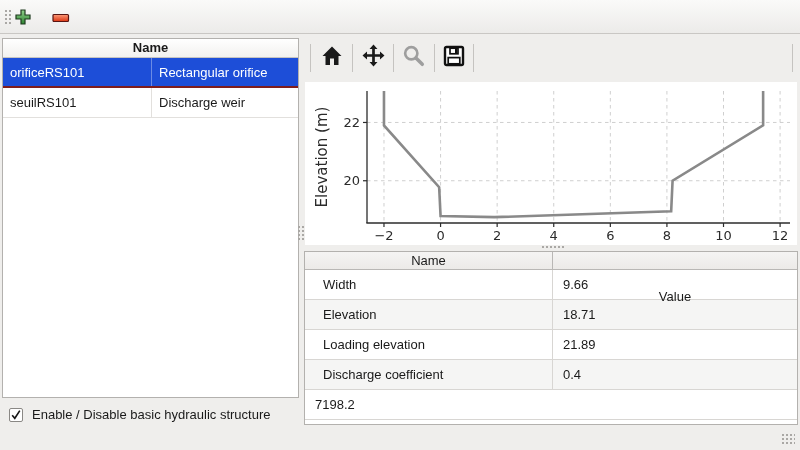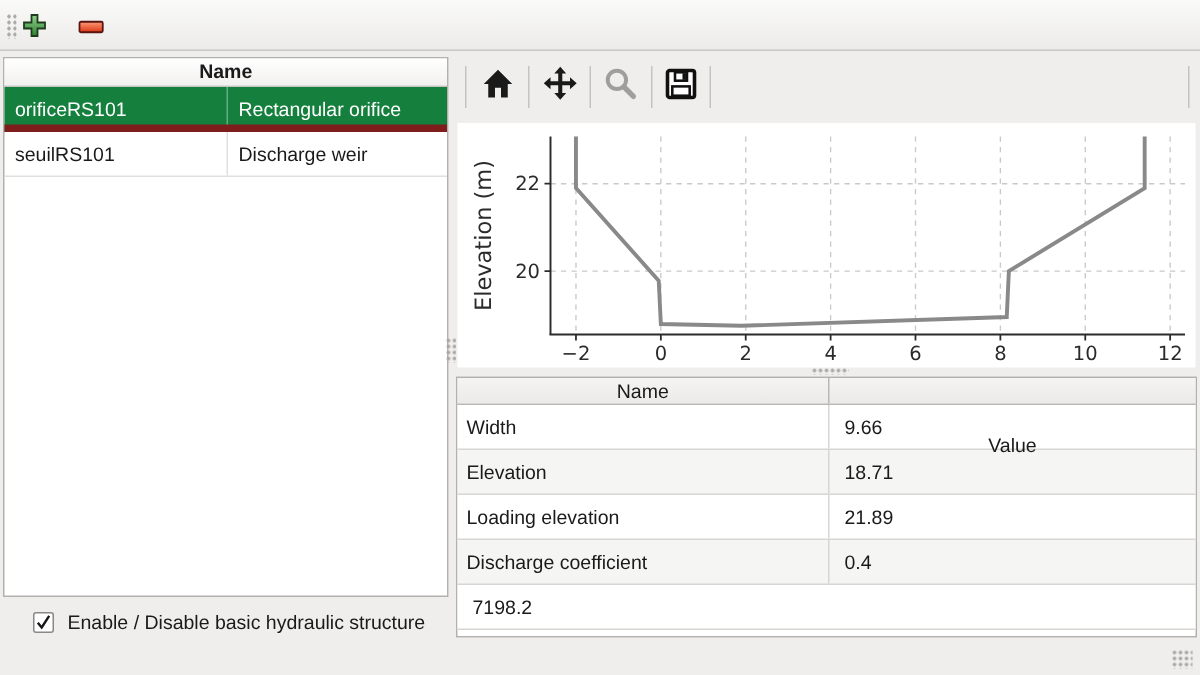--- a/index.html
+++ b/index.html
@@ -37,25 +37,25 @@
   .structures .hdr .cell {
     flex:0 0 149px; text-align:center; line-height:18px; border-right:1px solid #c6c4c1;
   }
   .structures .hdr .cell:last-child { flex:1; border-right:none; }
   .srow { display:flex; height:30px; border-bottom:1px solid #e2e0dd; }
   .srow .cell {
     flex:0 0 149px; padding-left:7px; line-height:29px; border-right:1px solid #e2e0dd;
     overflow:hidden; white-space:nowrap;
   }
   .srow .cell:last-child { flex:1; border-right:none; }
-  .srow.selected { background:#15803d; color:#ffffff; border-bottom:5px solid #7f1d1d;justify-content:space-between; }
+  .srow.selected { background:#1d4ed8; color:#ffffff; border-bottom:2px solid #7f1d1d;justify-content:space-between; }
   .srow.selected .cell { border-right:1px solid rgba(255,255,255,0.35); }
   .srow.selected .cell:last-child { border-right:none; }
   
-  .chk-wrap { position:absolute; left:22px; top:406px; height:18px; display:flex; align-items:center; cursor:pointer; }
+  .chk-wrap { position:absolute; left:9px; top:406px; height:18px; display:flex; align-items:center; cursor:pointer; }
   .chk-box {
     width:14px; height:14px; background:#fff; border:1px solid #8a8885; border-radius:2px;
     display:flex; align-items:center; justify-content:center;
   }
   .chk-label { margin-left:9px; line-height:14px; }
   
   .v-split { position:absolute; left:297px; top:225px; width:7px; height:17px; }
   .h-split { position:absolute; left:541px; top:245px; width:25px; height:5px; }
   .grip    { position:absolute; left:781px; top:433px; width:14px; height:13px; }
   
@@ -78,21 +78,21 @@
     background:#fff; border:1px solid #b3b1ae;
   }
   .props .hdr {
     display:flex; height:18px; background:linear-gradient(#f5f4f3,#eceae8);
     border-bottom:1px solid #b9b7b5;
   }
   .props .hdr .cell { flex:0 0 248px; text-align:center; line-height:17px; border-right:1px solid #b9b7b5; }
   .props .hdr .cell:last-child { flex:1; border-right:none;margin-top:36px; }
   .prow { display:flex; height:30px; border-bottom:1px solid #d8d6d3; background:#fff; }
   .prow:nth-child(odd) { background:#f5f5f4; }
-  .prow .cell { flex:0 0 248px; padding-left:6px; line-height:29px; border-right:1px solid #d8d6d3; }
+  .prow .cell { flex:0 0 248px; padding-left:18px; line-height:29px; border-right:1px solid #d8d6d3; }
   .prow .cell:last-child { flex:1; padding-left:10px; border-right:none; }
 </style>
 </head>
 <body>
 
 <div class="top-toolbar">
   <div class="tb-handle dots"></div>
   <button class="tb-btn add">
     <span>
       <svg width="16" height="16" viewBox="0 0 16 16">

